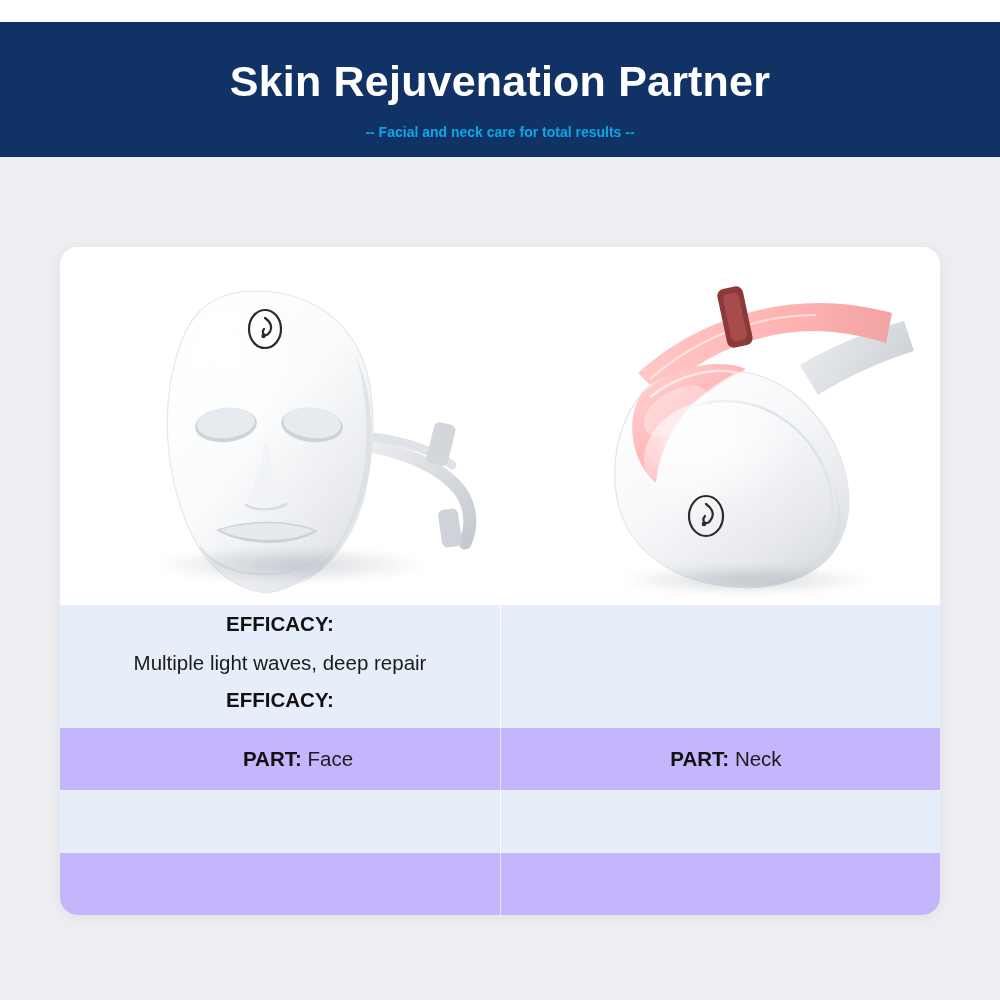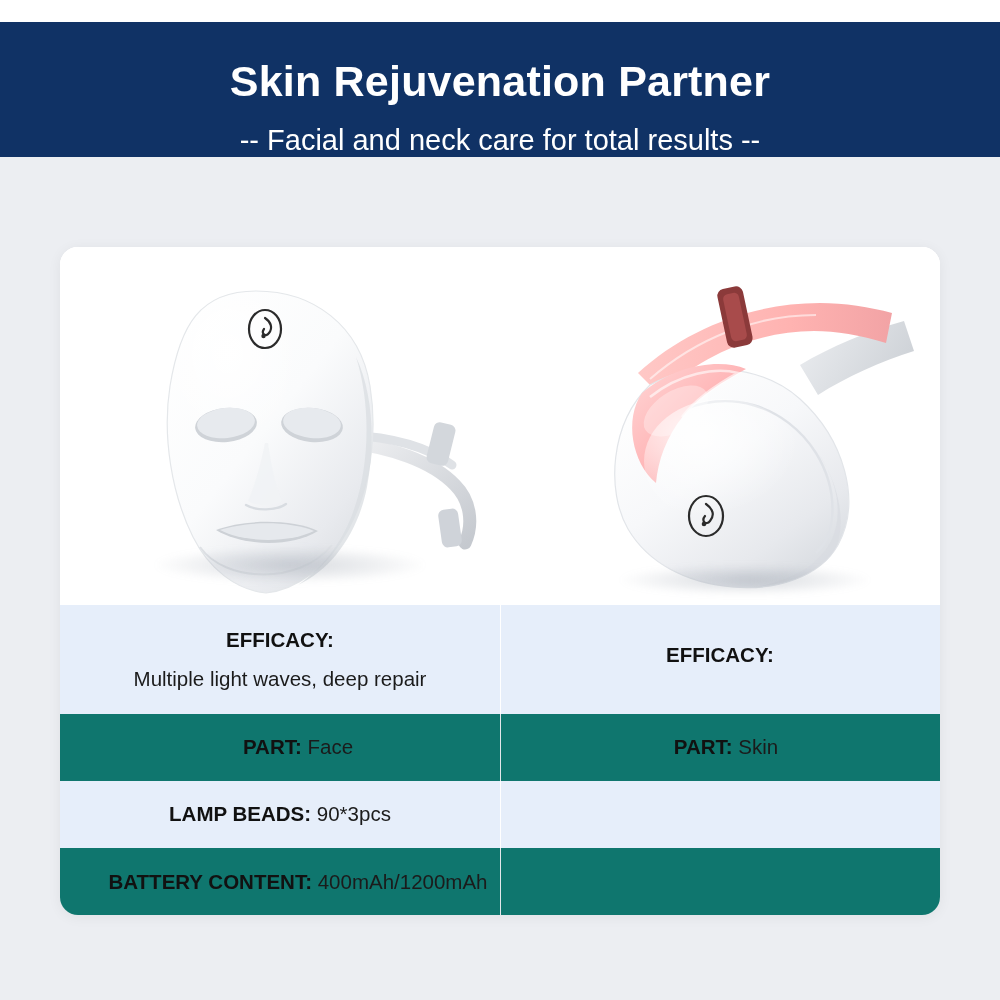--- a/index.html
+++ b/index.html
@@ -38,23 +38,23 @@
   .banner-title {
     color: #ffffff;
     font-size: 43px;
     font-weight: bold;
     letter-spacing: 0.2px;
     line-height: 1.1;
     text-align: center;
     white-space: nowrap;
   }
   .banner-subtitle {
-    color: #ffffff;
-    font-size: 29px;
-    font-weight: 400;
+    color: #0ea5e9;
+    font-size: 14px;
+    font-weight: 700;
     margin-top: 19px;
     text-align: center;
     white-space: nowrap;
   }
 
   
   .body-area {
     position: absolute;
     top: 157px; left: 0;
     width: 1000px;
@@ -102,22 +102,22 @@
   .spec-rows {
     flex: 1;
     display: flex;
     flex-direction: column;
   }
   .spec-row {
     display: flex;
     position: relative;
     flex: 1;
   }
-  .spec-row.shaded { background: #e6eefa; }
-  .spec-row.plain  { background: #0f766e; padding-left: 24px; }
+  .spec-row.shaded { background: #e6eefa; flex-direction: column; }
+  .spec-row.plain  { background: #c4b5fd; padding-left: 24px; }
   .spec-row.efficacy { flex: 1.62; }
 
   .spec-cell {
     width: 50%;
     display: flex;
     flex-direction: column;
     align-items: center;
     justify-content: center;
     box-sizing: border-box;
     padding: 4px 12px;
@@ -325,34 +325,28 @@
             <div class="line first"><span class="lbl">EFFICACY:</span></div>
           </div>
         </div>
 
         <div class="spec-row plain">
           <div class="spec-cell">
             <div class="line"><span class="lbl">PART:</span>&nbsp;<span class="val">Face</span></div>
           </div>
           <div class="row-divider"></div>
           <div class="spec-cell">
-            <div class="line"><span class="lbl">PART:</span>&nbsp;<span class="val">Skin</span></div>
+            <div class="line"><span class="lbl">PART:</span>&nbsp;<span class="val">Neck</span></div>
           </div>
         </div>
 
         <div class="spec-row shaded">
-          <div class="spec-cell">
-            <div class="line"><span class="lbl">LAMP BEADS:</span>&nbsp;<span class="val">90*3pcs</span></div>
-          </div>
           <div class="row-divider"></div>
         </div>
 
         <div class="spec-row plain">
-          <div class="spec-cell">
-            <div class="line"><span class="lbl">BATTERY CONTENT:</span>&nbsp;<span class="val">400mAh/1200mAh</span></div>
-          </div>
           <div class="row-divider"></div>
         </div>
 
       </div>
     </div>
   </div>
 </div>
 
 </body></html>

